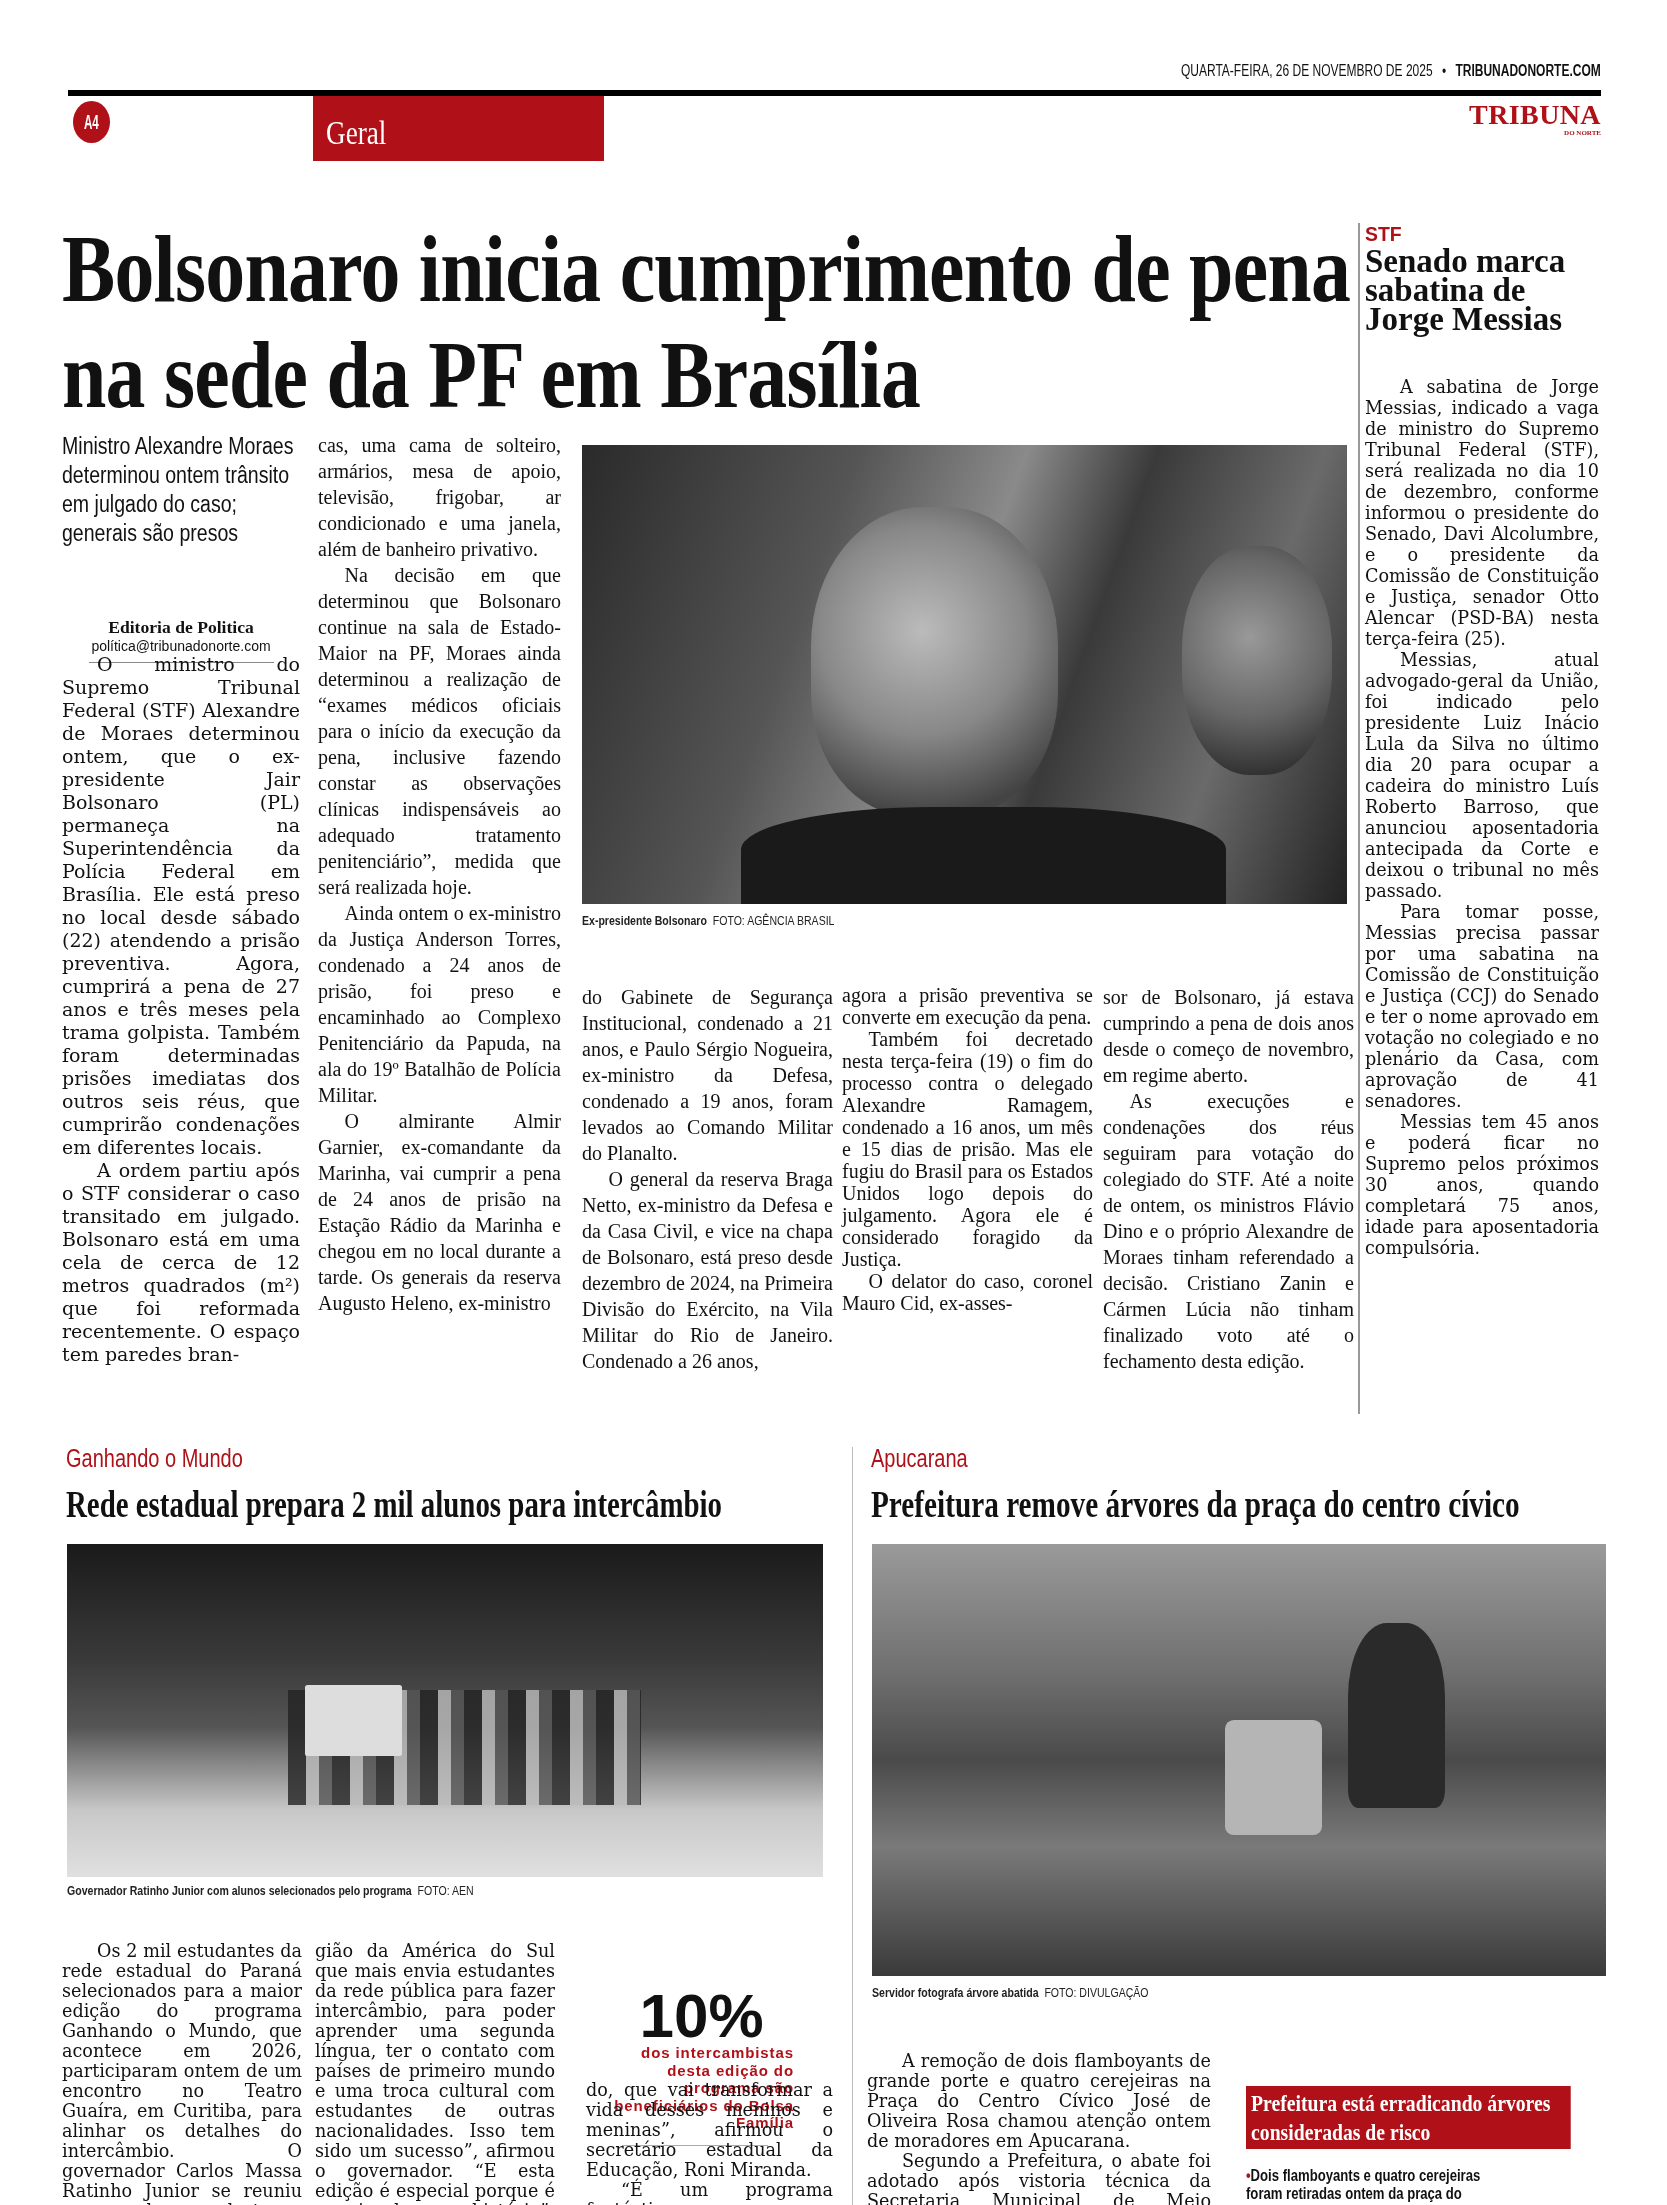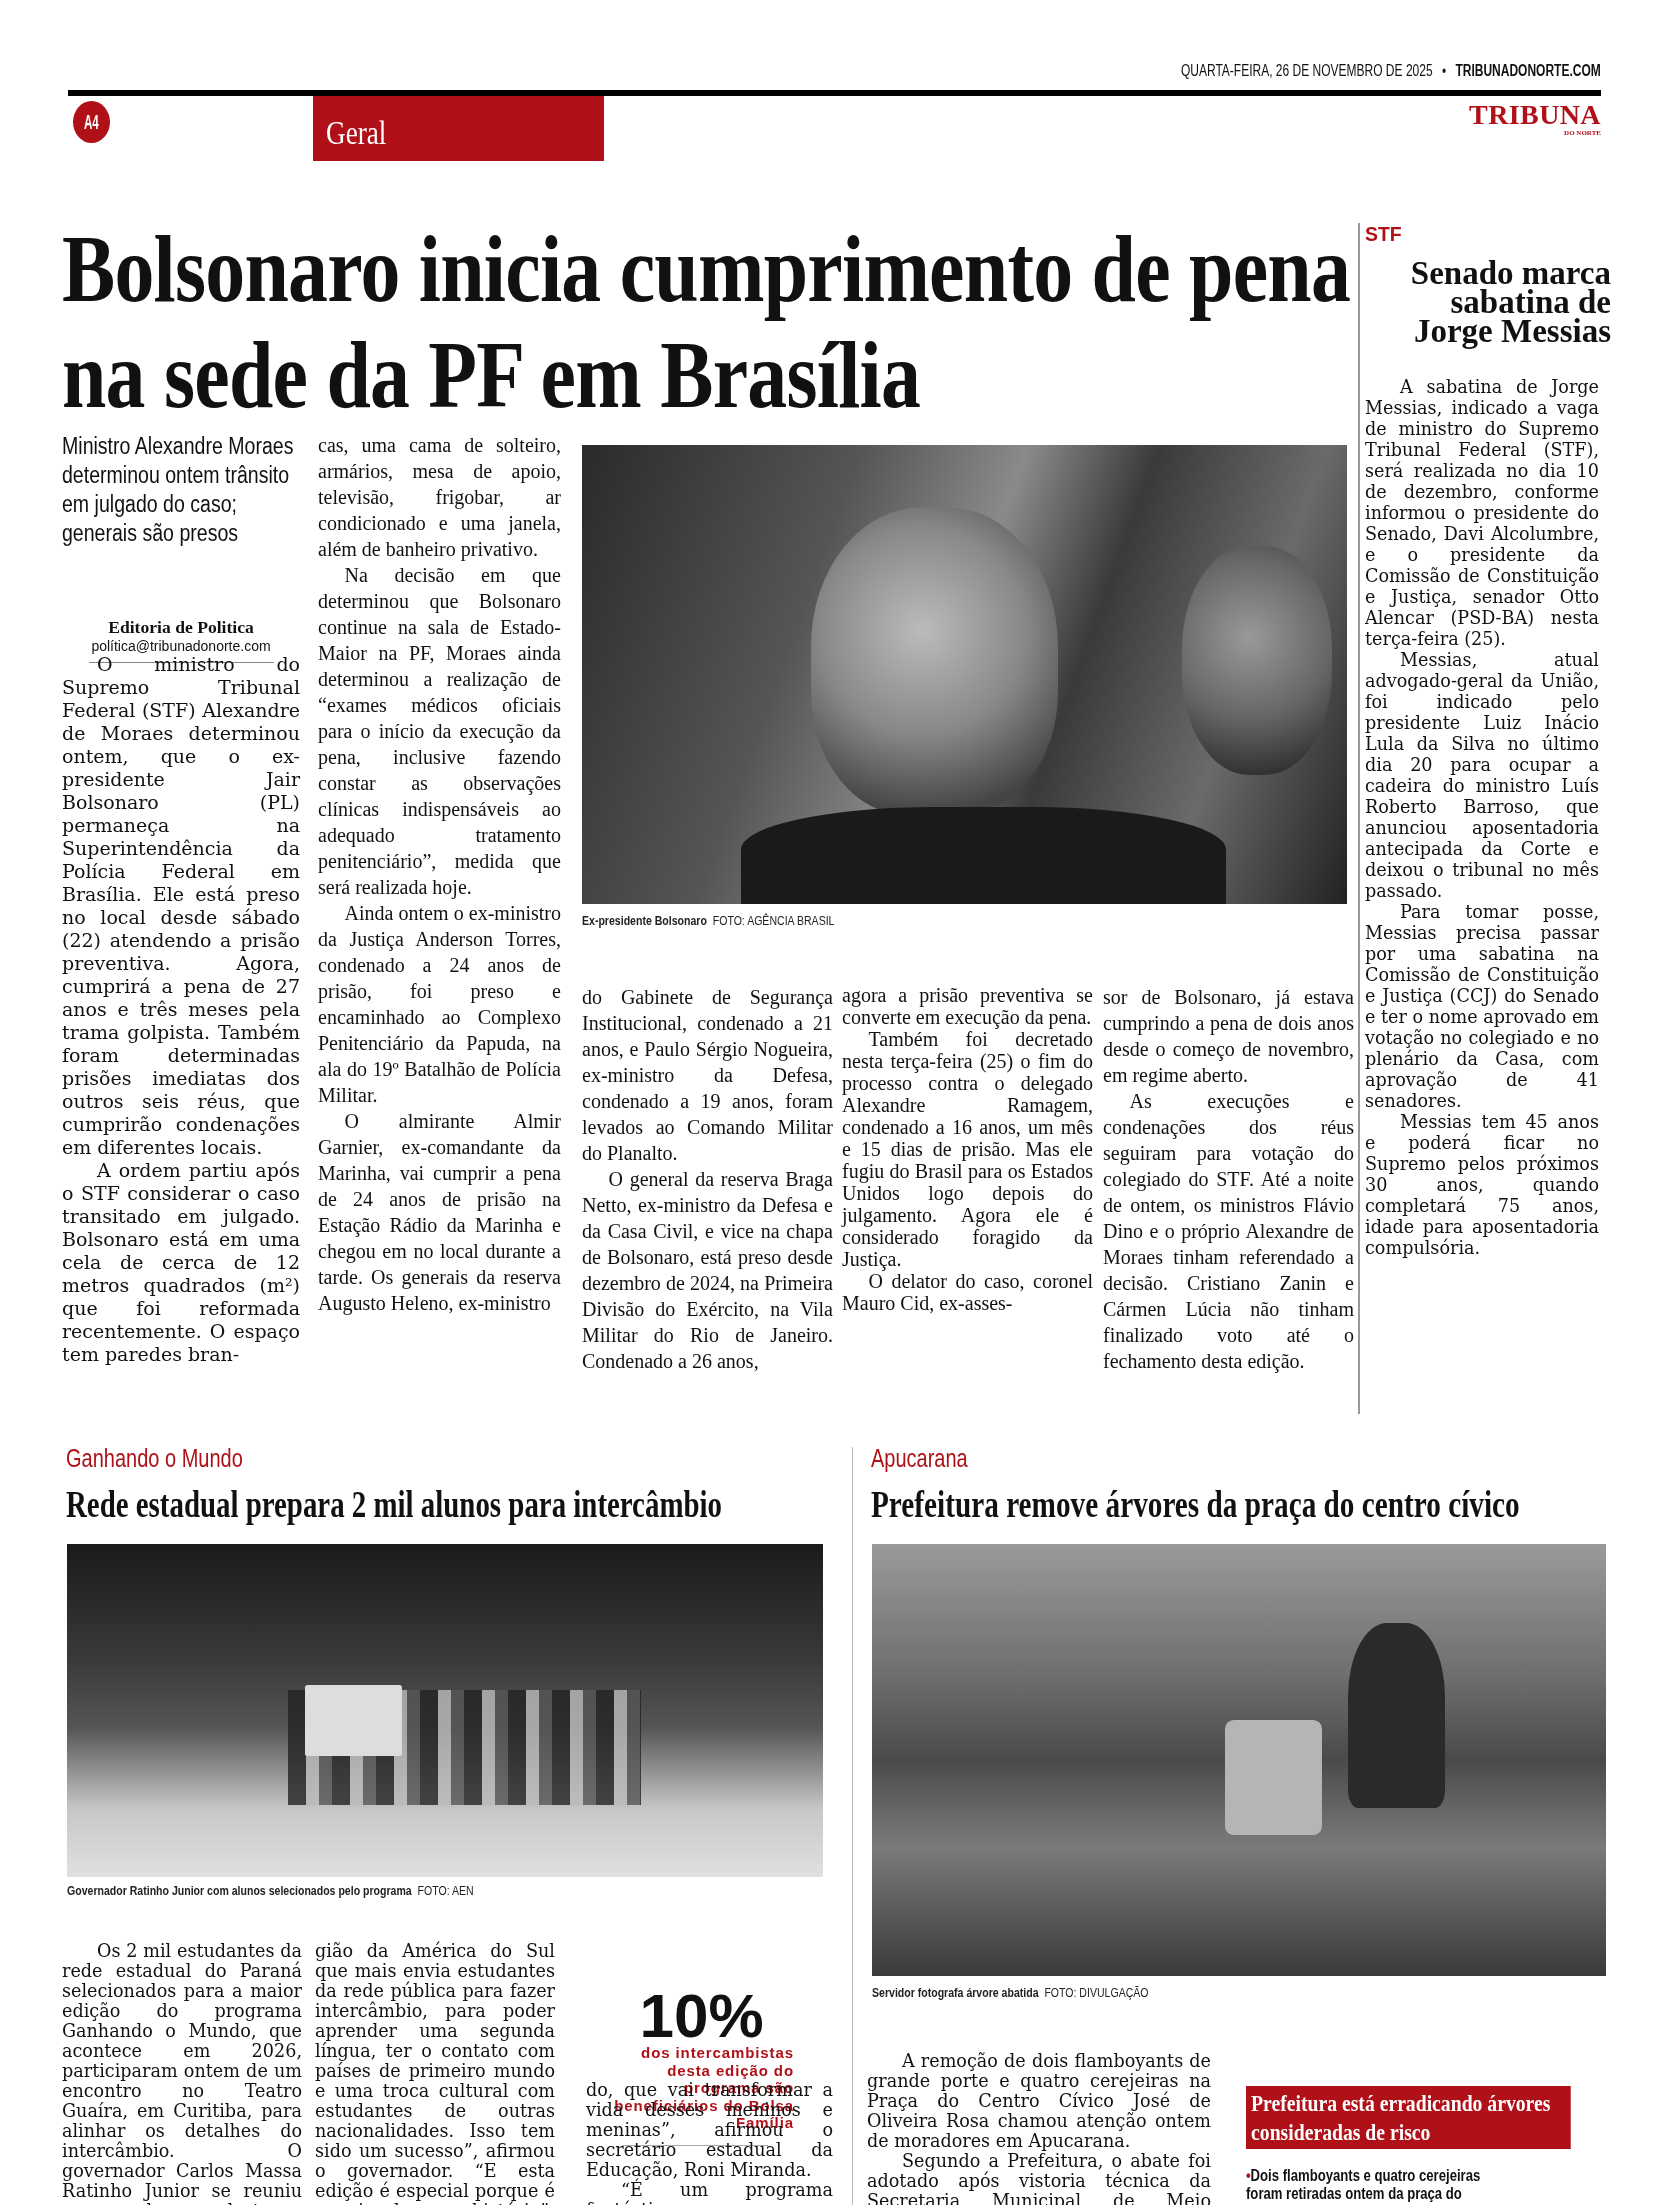--- a/index.html
+++ b/index.html
@@ -69,32 +69,32 @@
   <b>Ex-presidente Bolsonaro</b>&nbsp;
   <span>FOTO: AGÊNCIA BRASIL</span>
 </div>
 
 <div class="abs body-cond" style="top:984px;left:582px;width:251px;font-size:20px;line-height:26px;">
   <p style="text-indent:0">do Gabinete de Segurança Institucional, condenado a 21 anos, e Paulo Sérgio Nogueira, ex-ministro da Defesa, condenado a 19 anos, foram levados ao Comando Militar do Planalto.</p>
   <p>O general da reserva Braga Netto, ex-ministro da Defesa e da Casa Civil, e vice na chapa de Bolsonaro, está preso desde dezembro de 2024, na Primeira Divisão do Exército, na Vila Militar do Rio de Janeiro. Condenado a 26 anos,</p>
 </div>
 <div class="abs body-cond" style="top:984px;left:842px;width:251px;font-size:20px;line-height:22px;">
   <p style="text-indent:0">agora a prisão preventiva se converte em execução da pena.</p>
-  <p>Também foi decretado nesta terça-feira (25) o fim do processo contra o delegado Alexandre Ramagem, condenado a 16 anos, um mês e 15 dias de prisão. Mas ele fugiu do Brasil para os Estados Unidos logo depois do julgamento. Agora ele é considerado foragido da Justiça.</p>
+  <p>Também foi decretado nesta terça-feira (19) o fim do processo contra o delegado Alexandre Ramagem, condenado a 16 anos, um mês e 15 dias de prisão. Mas ele fugiu do Brasil para os Estados Unidos logo depois do julgamento. Agora ele é considerado foragido da Justiça.</p>
   <p>O delator do caso, coronel Mauro Cid, ex-asses-</p>
 </div>
 <div class="abs body-cond" style="top:984px;left:1103px;width:251px;font-size:20px;line-height:26px;">
   <p style="text-indent:0">sor de Bolsonaro, já estava cumprindo a pena de dois anos desde o começo de novembro, em regime aberto.</p>
   <p>As execuções e condenações dos réus seguiram para votação do colegiado do STF. Até a noite de ontem, os ministros Flávio Dino e o próprio Alexandre de Moraes tinham referendado a decisão. Cristiano Zanin e Cármen Lúcia não tinham finalizado voto até o fechamento desta edição.</p>
 </div>
 
 <div class="vline" style="top:223px;left:1358px;height:1191px;"></div>
 
 <div class="abs cond red" style="top:223px;left:1365px;font-size:19.4px;font-weight:700;">STF</div>
-<h2 class="abs serif" style="margin:12px;top:247px;left:1365px;width:234px;font-size:33px;line-height:29px;font-weight:700;text-align:right;">Senado marca sabatina de Jorge Messias</h2>
+<h2 class="abs serif" style="margin:0;top:247px;left:1365px;width:234px;font-size:33px;line-height:29px;font-weight:700;">Senado marca sabatina de Jorge Messias</h2>
 <div class="abs body-text" style="top:377px;left:1365px;width:234px;font-size:17.6px;line-height:21px;">
   <p>A sabatina de Jorge Messias, indicado a vaga de ministro do Supremo Tribunal Federal (STF), será realizada no dia 10 de dezembro, conforme informou o presidente do Senado, Davi Alcolumbre, e o presidente da Comissão de Constituição e Justiça, senador Otto Alencar (PSD-BA) nesta terça-feira (25).</p>
   <p>Messias, atual advogado-geral da União, foi indicado pelo presidente Luiz Inácio Lula da Silva no último dia 20 para ocupar a cadeira do ministro Luís Roberto Barroso, que anunciou aposentadoria antecipada da Corte e deixou o tribunal no mês passado.</p>
   <p>Para tomar posse, Messias precisa passar por uma sabatina na Comissão de Constituição e Justiça (CCJ) do Senado e ter o nome aprovado em votação no colegiado e no plenário da Casa, com aprovação de 41 senadores.</p>
   <p>Messias tem 45 anos e poderá ficar no Supremo pelos próximos 30 anos, quando completará 75 anos, idade para aposentadoria compulsória.</p>
 </div>
 
 <div class="abs cond red" style="top:1444px;left:66px;font-size:25px;transform:scaleX(0.8);transform-origin:left top;">Ganhando o Mundo</div>
 <h2 class="abs serif" style="margin:0;top:1482px;left:66px;font-size:38px;line-height:44px;font-weight:700;transform:scaleX(0.76);transform-origin:left top;white-space:nowrap;">Rede estadual prepara 2 mil alunos para intercâmbio</h2>
 <div class="abs photo" style="top:1544px;left:67px;width:756px;height:333px;background:linear-gradient(180deg,#1a1a1a 0%,#3a3a3a 35%,#555 55%,#c8c8c8 80%,#e0e0e0 100%);">

